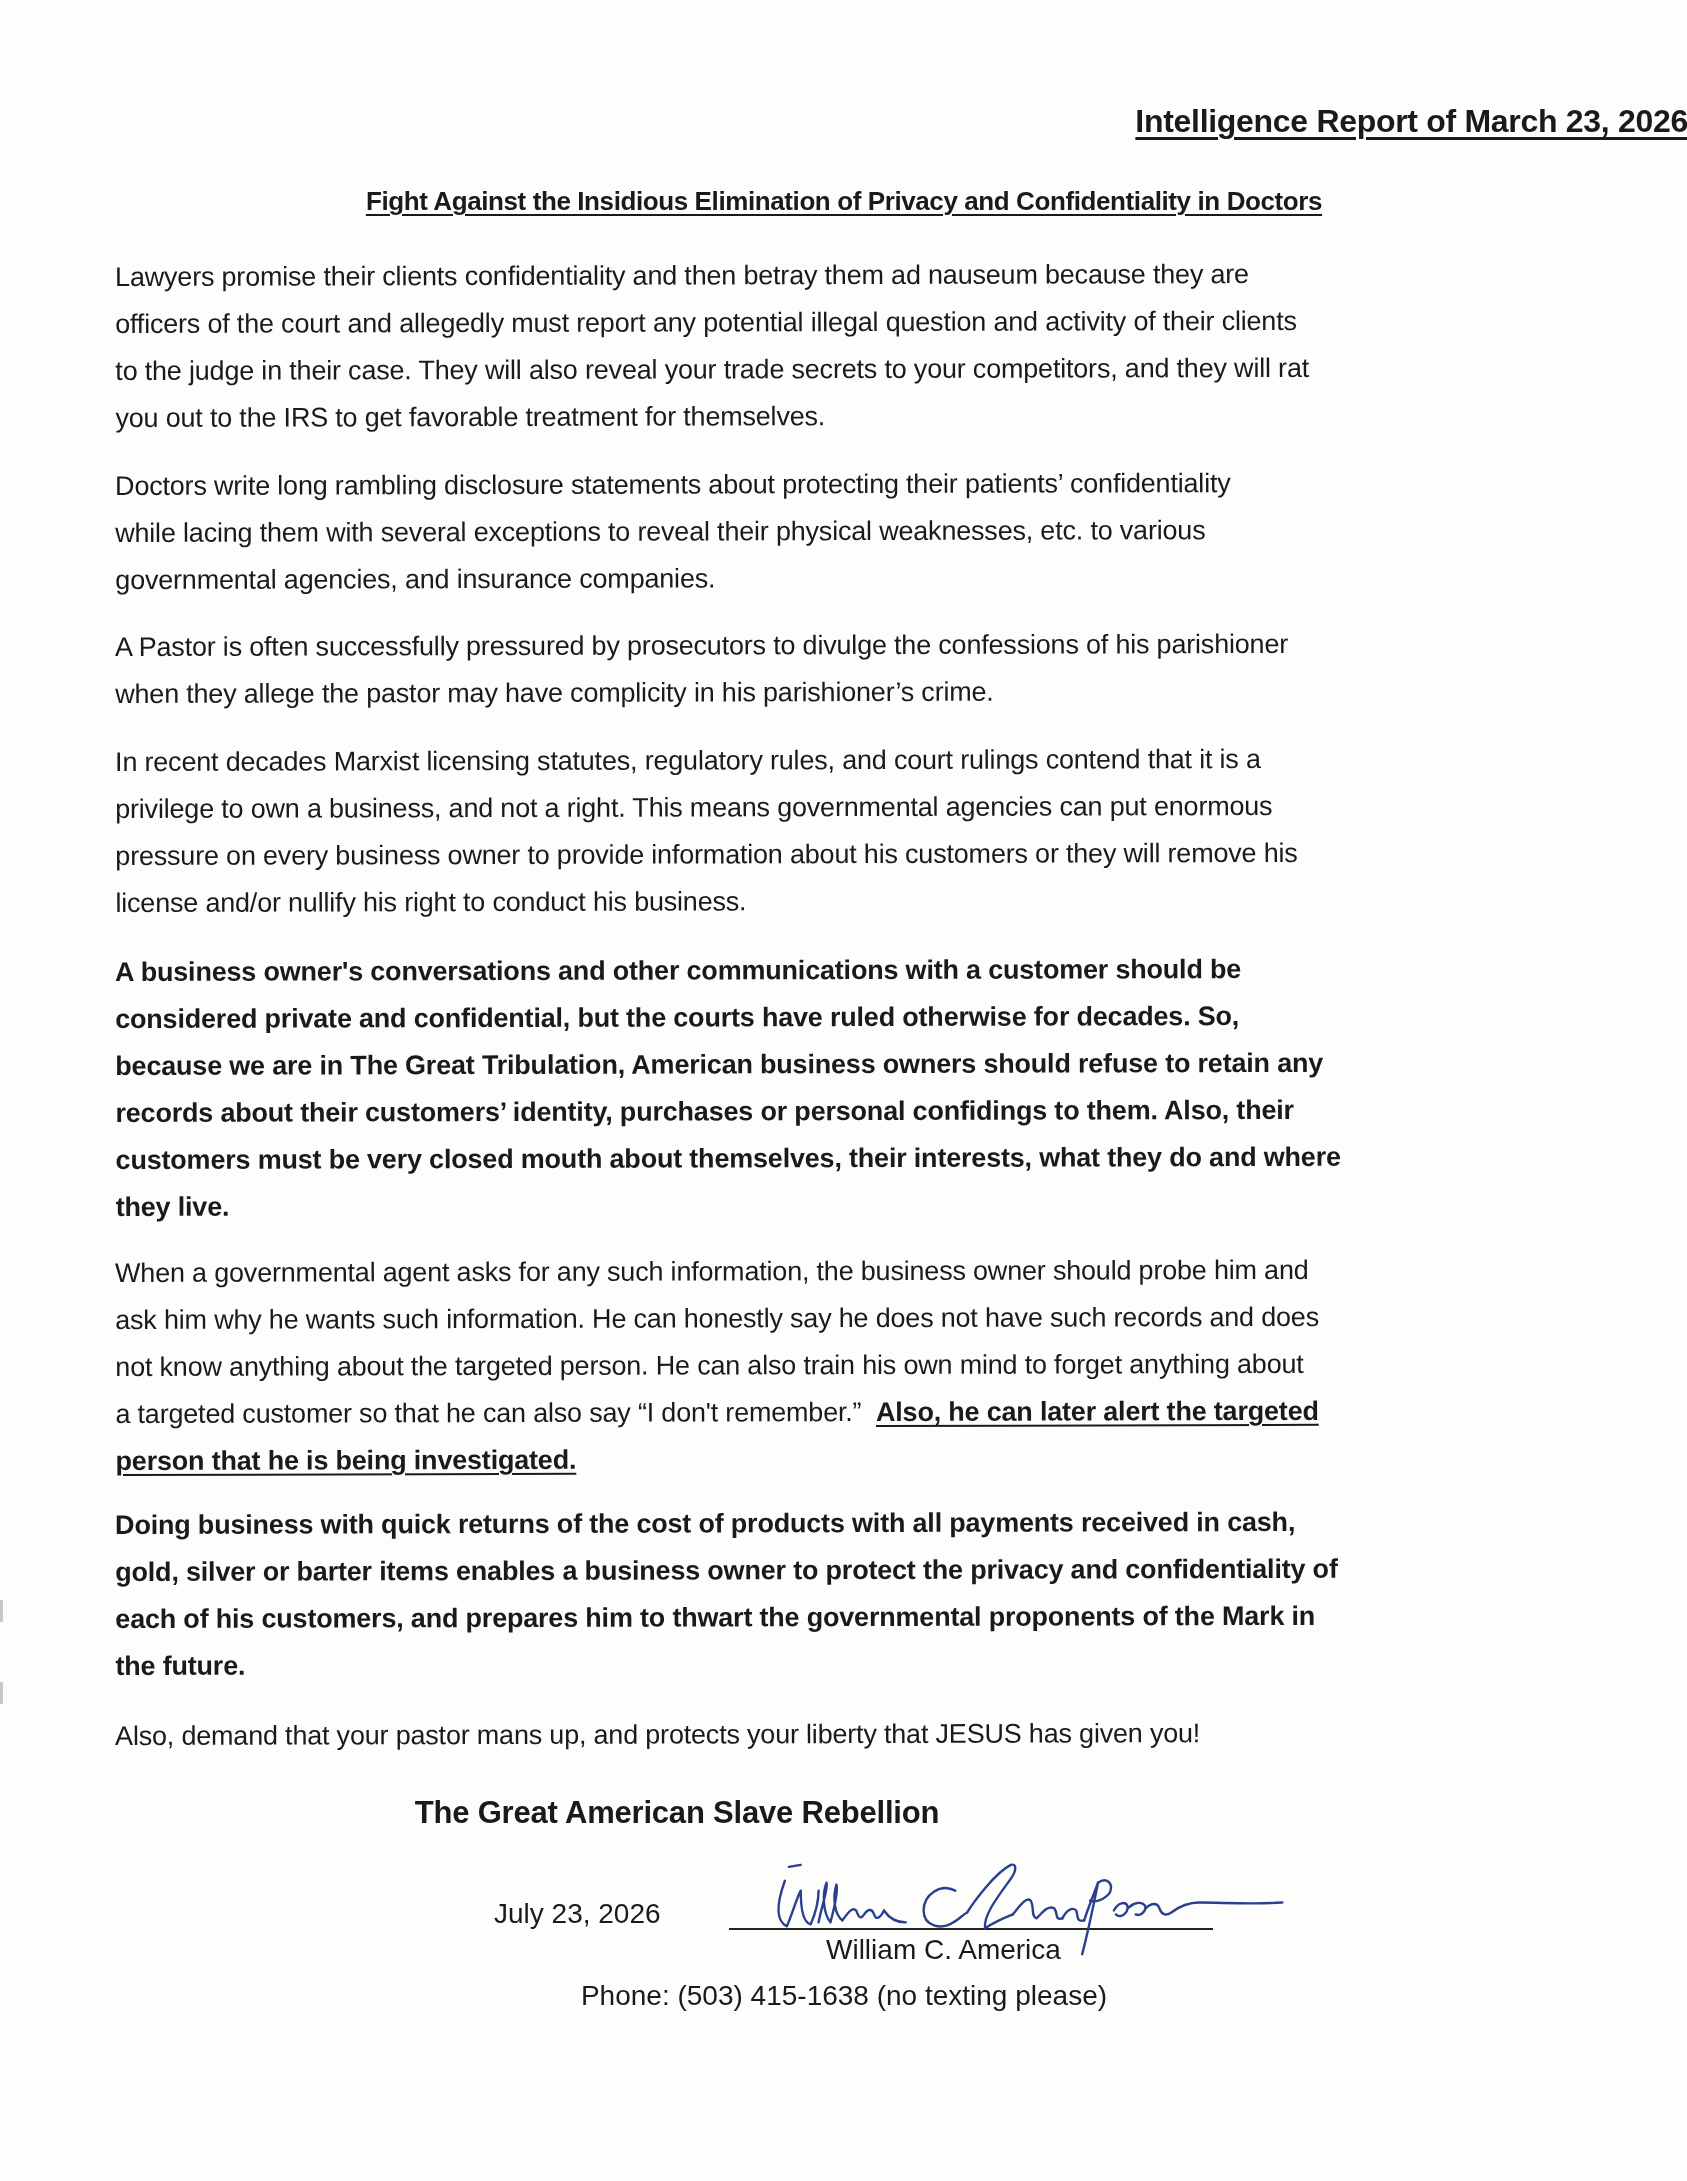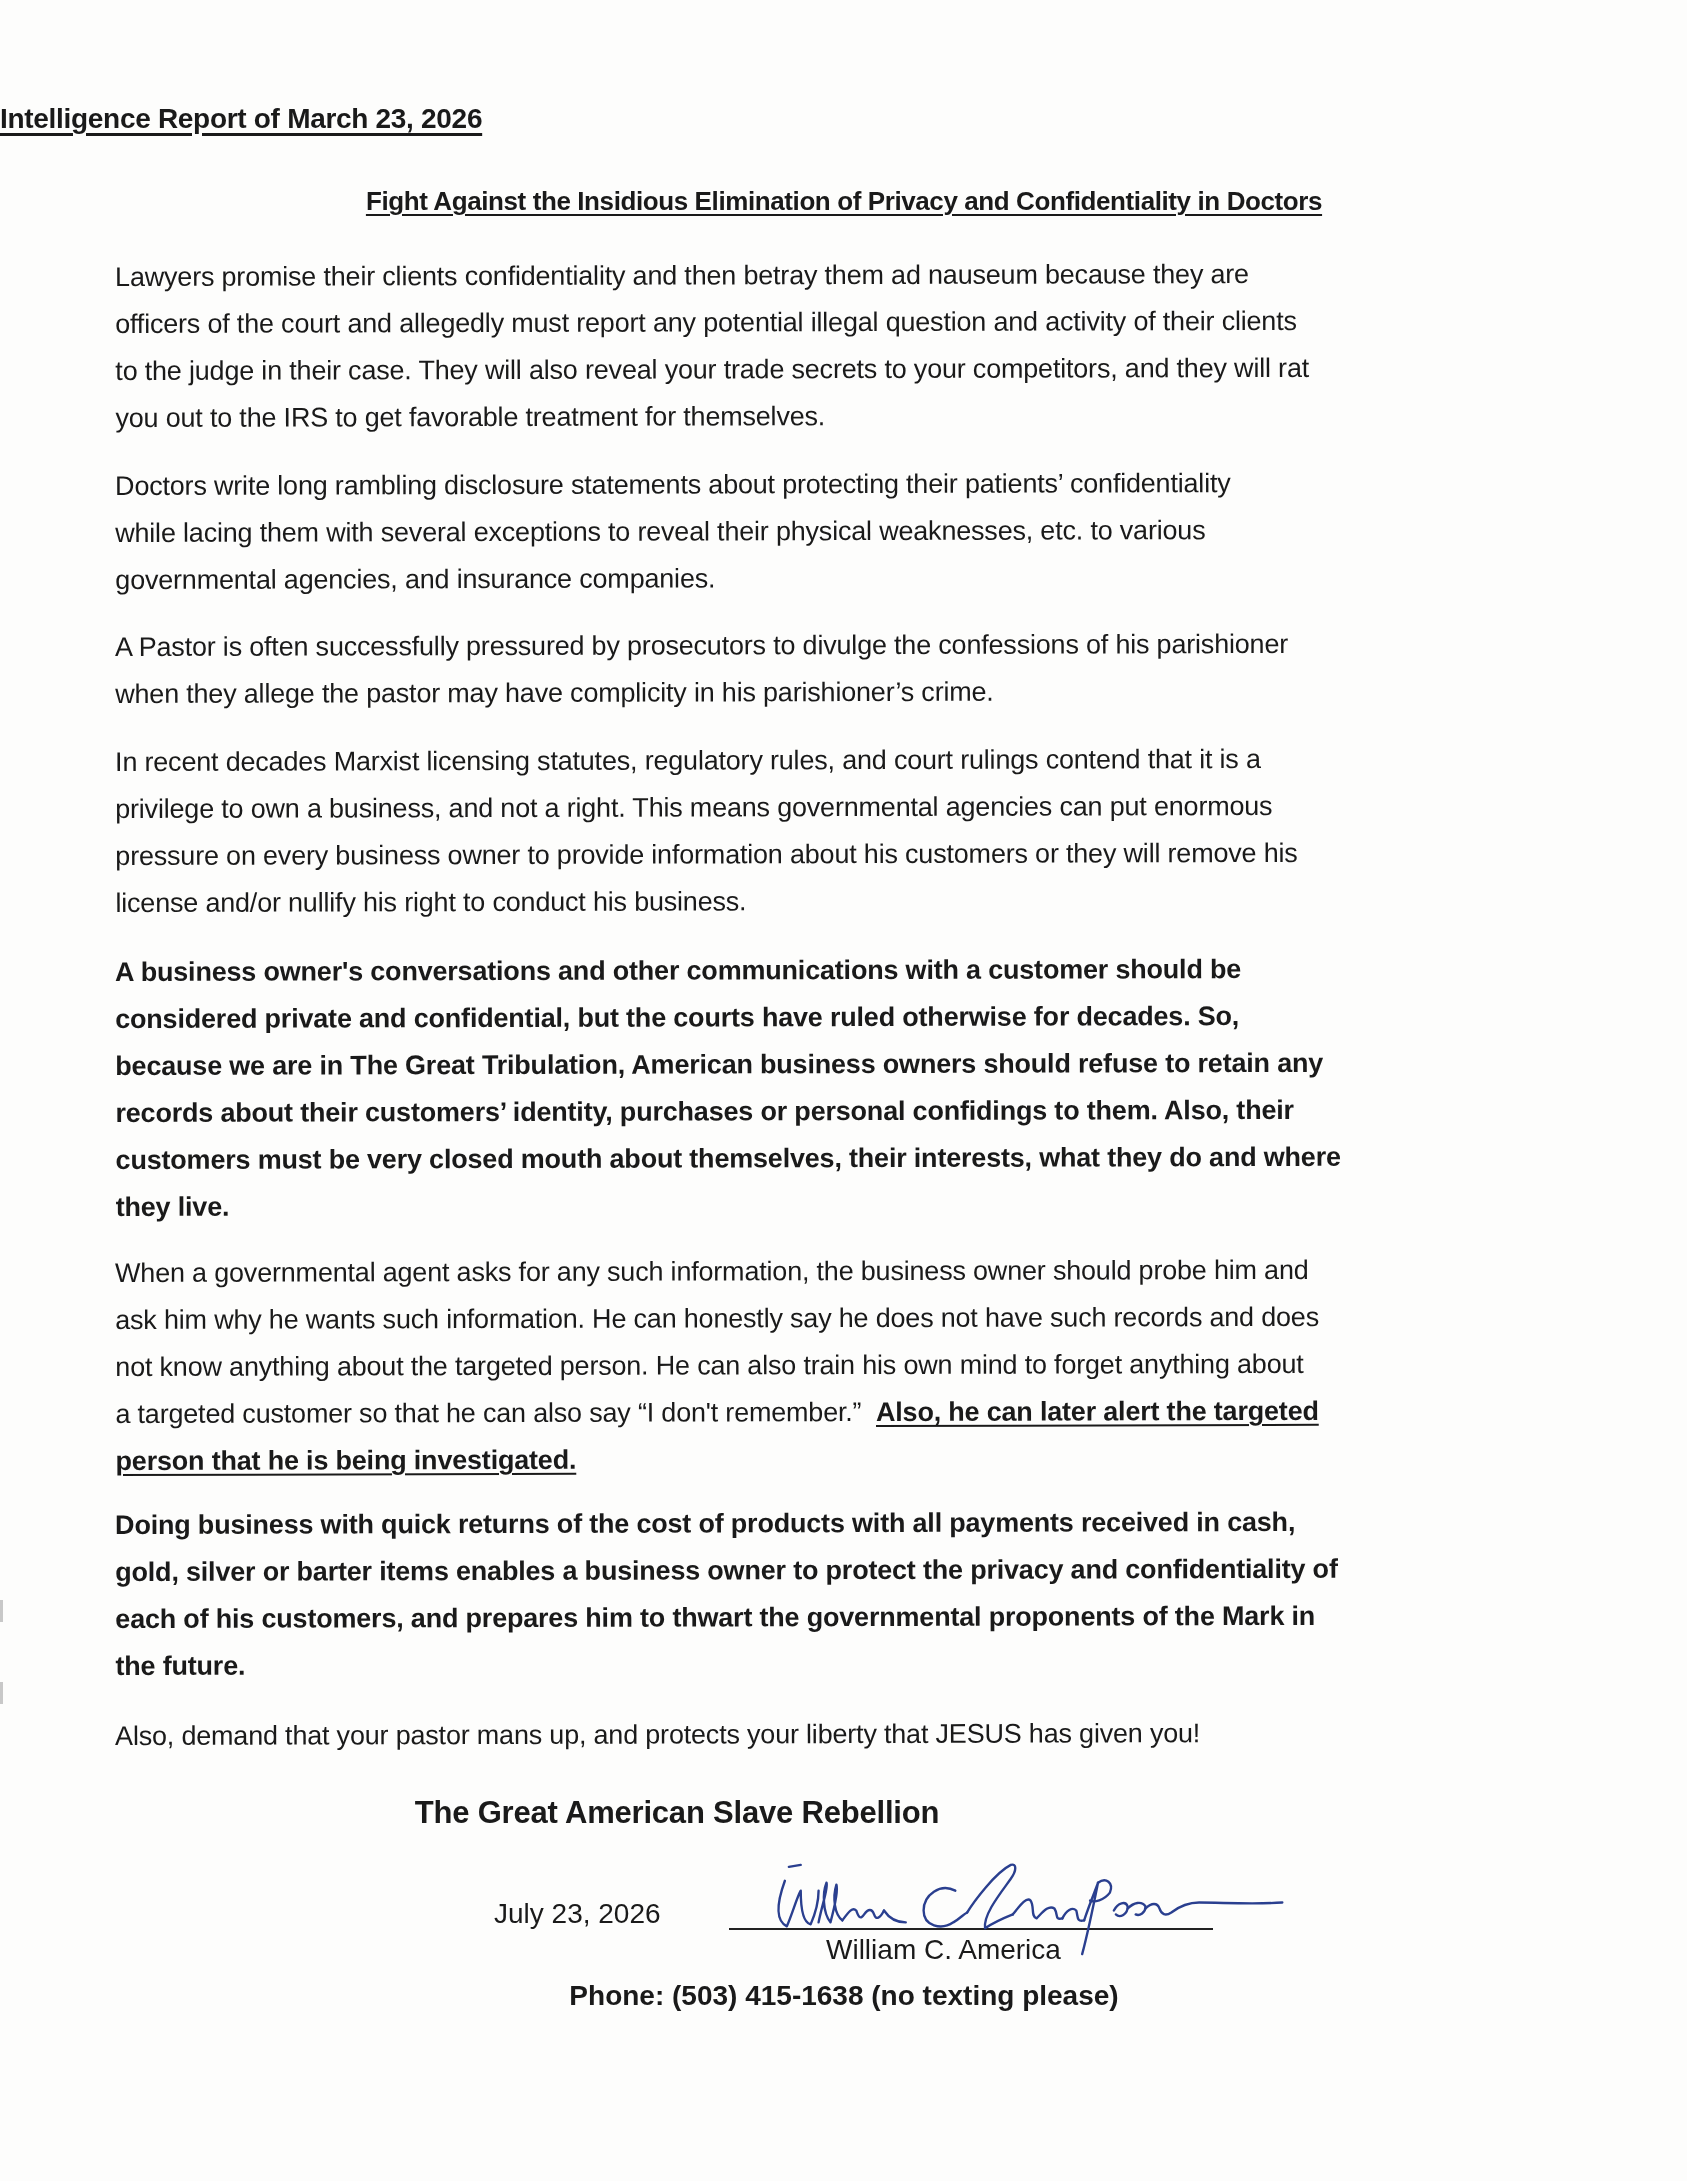--- a/index.html
+++ b/index.html
@@ -6,21 +6,21 @@
   body {
     width:1688px; height:2181px; overflow:hidden;
     background:#fdfdfc;
     font-family:"Liberation Sans", sans-serif;
     color:#1a1a1a;
     position:relative;
   }
   .page { position:absolute; left:0; top:0; width:1688px; height:2181px; }
   .title {
     position:absolute; left:0; width:1688px; top:103px;
-    text-align:left; font-size:28px; font-weight:bold;
+    text-align:right; font-size:32px; font-weight:bold;
     text-decoration:underline; text-decoration-thickness:3px; text-underline-offset:5px;
     letter-spacing:-0.3px;
   }
   .subtitle {
     position:absolute; left:0; width:1688px; top:186px;
     text-align:center; font-size:26px; font-weight:bold;
     text-decoration:underline; text-decoration-thickness:2px; text-underline-offset:4px;
     letter-spacing:-0.4px;
   }
   .para {
@@ -34,21 +34,21 @@
   .org {
     position:absolute; left:0; width:1354px; top:1795px;
     text-align:center; font-size:31px; font-weight:bold; letter-spacing:-0.2px;
   }
   .sig-date { position:absolute; left:494px; top:1898px; font-size:28px; }
   .sig-line { position:absolute; left:729px; top:1928px; width:484px; height:2px; background:#222; }
   .signature { position:absolute; left:756px; top:1853px; width:577px; height:109px; }
   .signer { position:absolute; left:826px; top:1934px; font-size:28px; }
   .phone {
     position:absolute; left:0; width:1688px; top:1980px; text-align:center;
-    font-size:28px; font-weight:bold;
+    font-size:28px; font-weight:normal;
   }
   .website {
     position:absolute; left:0; width:1688px; top:2021px; text-align:center;
     font-size:28px; font-weight:bold;
   }
   .scan-mark { position:absolute; left:0; width:3px; background:#c8c8c8; }
 </style>
 </head>
 <body>
 

